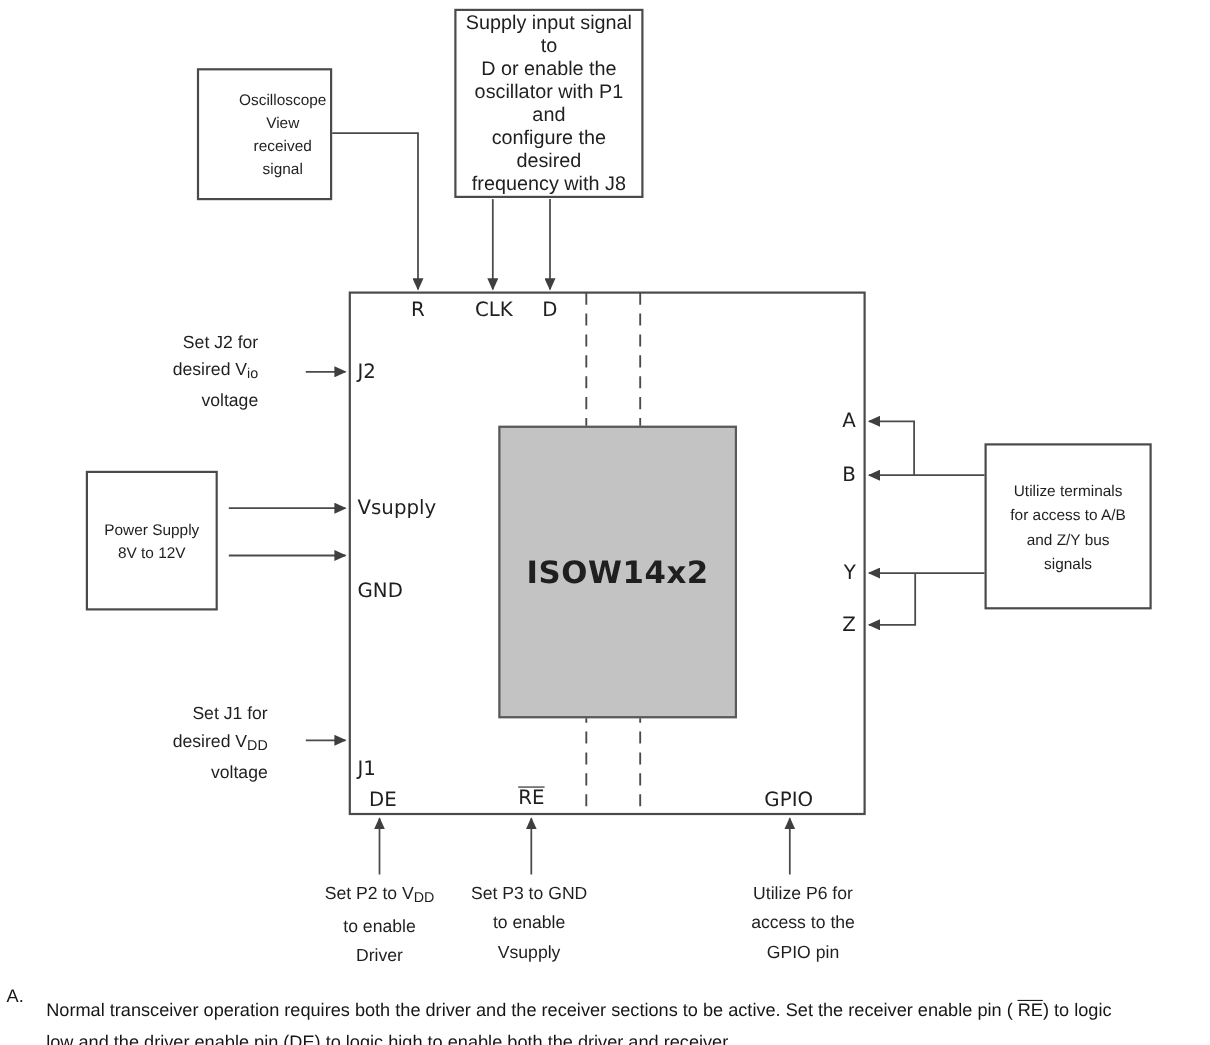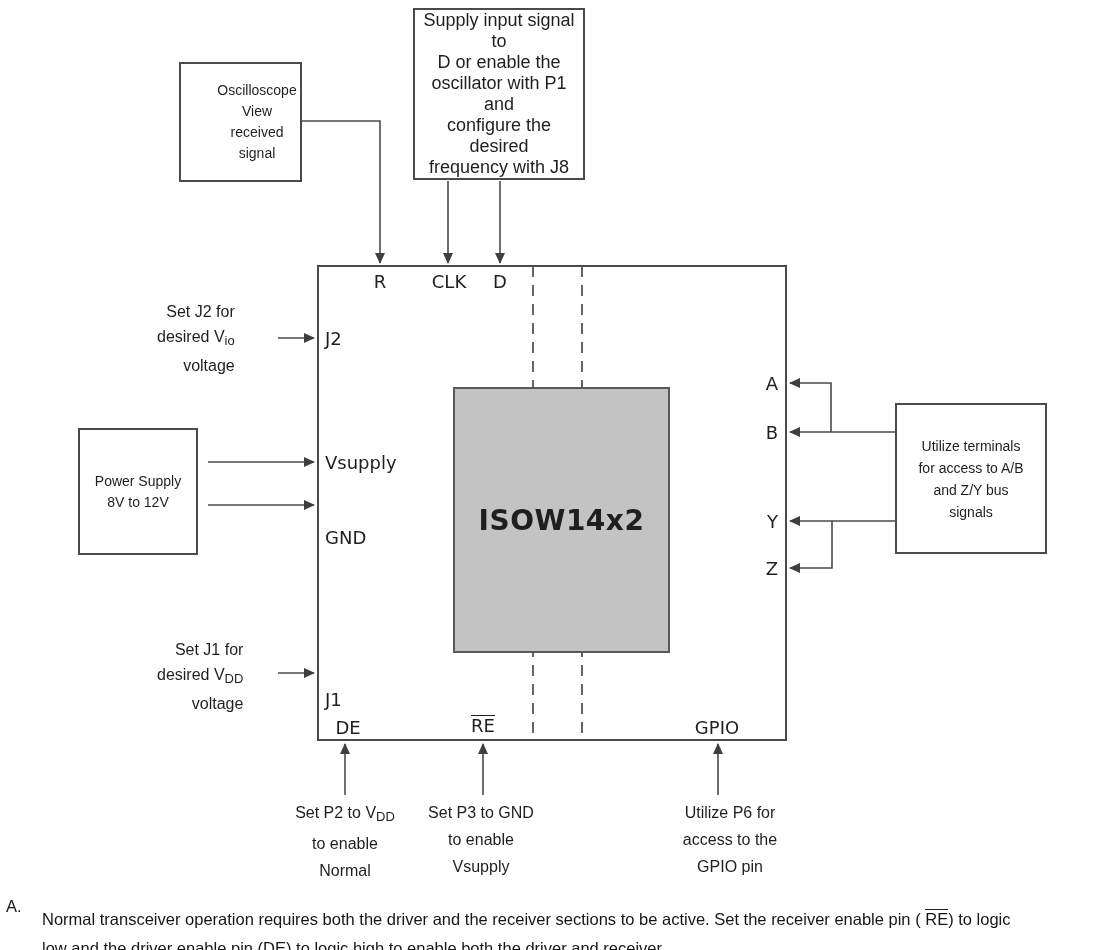--- a/index.html
+++ b/index.html
@@ -136,21 +136,21 @@
 
   <div class="ann ann-j1">
     <div><span>Set J1 for</span></div>
     <div><span>desired V</span><span class="sub">DD</span></div>
     <div><span>voltage</span></div>
   </div>
 
   <div class="ann ann-bottom ann-p2">
     <div><span>Set P2 to V</span><span class="sub">DD</span></div>
     <div><span>to enable</span></div>
-    <div><span>Normal</span></div>
+    <div><span>Driver</span></div>
   </div>
 
   <div class="ann ann-bottom ann-p3">
     <div><span>Set P3 to GND</span></div>
     <div><span>to enable</span></div>
     <div><span>Vsupply</span></div>
   </div>
 
   <div class="ann ann-bottom ann-p6">
     <div><span>Utilize P6 for</span></div>

